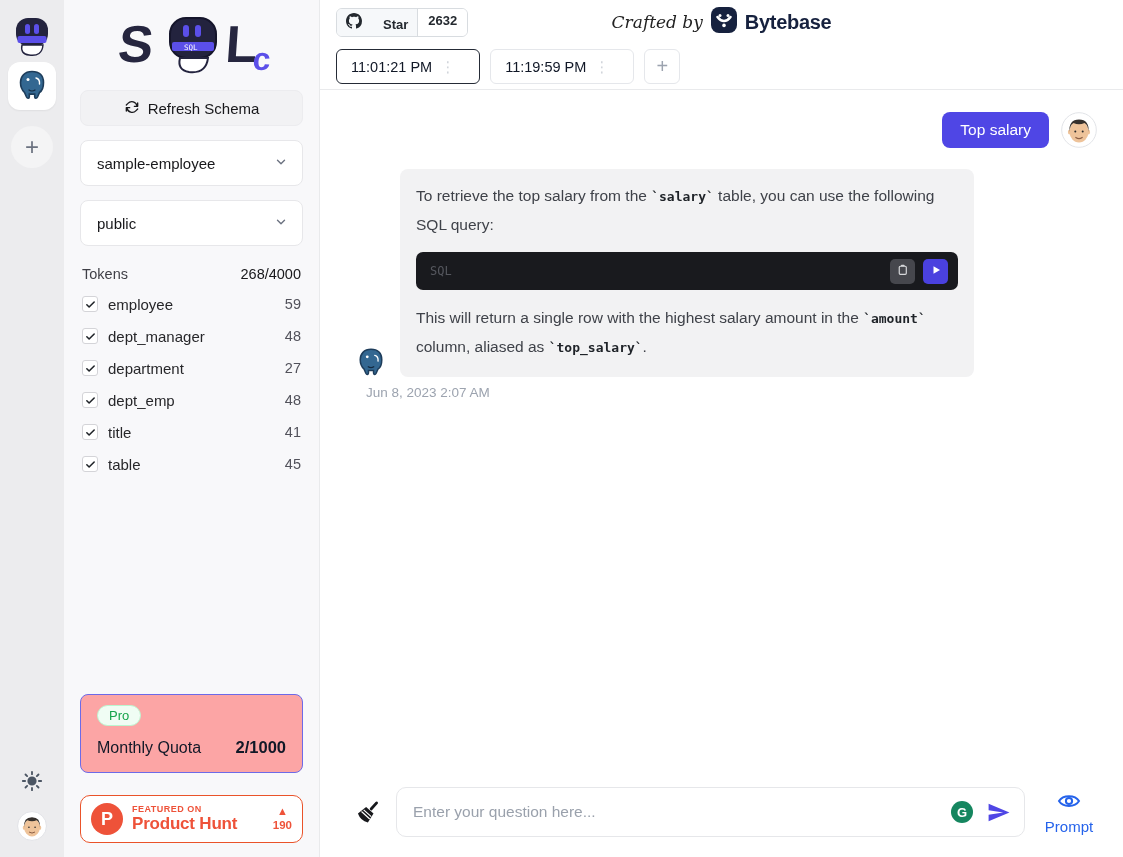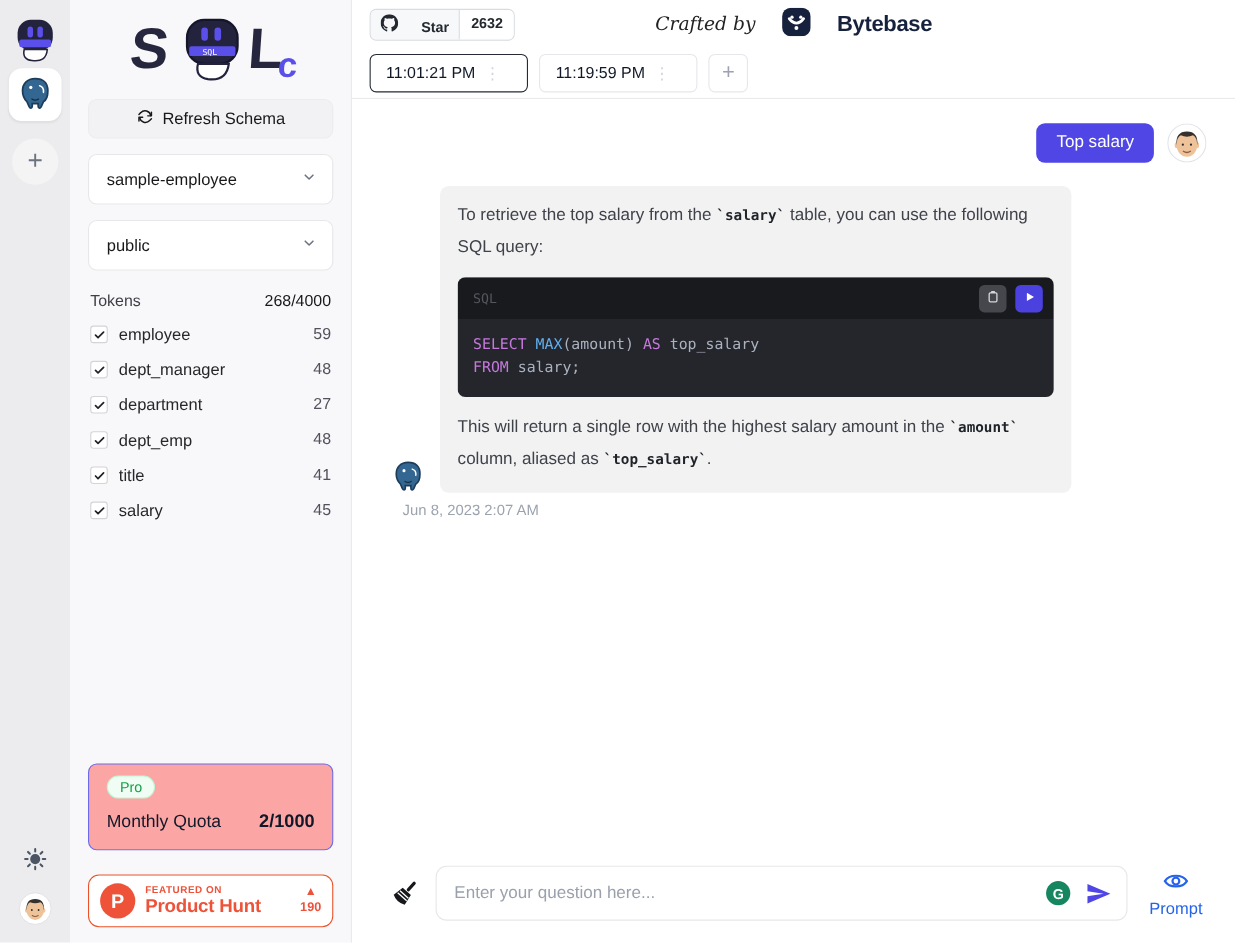--- a/index.html
+++ b/index.html
@@ -79,21 +79,21 @@
   .ph-count { font-size:11.5px; font-weight:bold; margin-top:3px; }
 
   
   .main { flex:1; display:flex; flex-direction:column; background:#fff; min-width:0; }
   .topbar { height:44px; display:flex; align-items:center; position:relative; padding:0 16px; flex-shrink:0; }
   .star-widget { display:flex; border:1px solid #d8dce0; border-radius:6px; overflow:hidden;
     cursor:pointer; font-size:13px; font-weight:600; color:#24292f; }
   .star-left { display:flex; align-items:flex-end; gap:21px; background:#f6f8fa; padding:4px 9px; }
   .star-right { background:#fff; border-left:1px solid #d8dce0; padding:4px 10px; }
   .crafted { position:absolute; left:0; right:0; display:flex; align-items:center;
-    justify-content:center; gap:24px; pointer-events:none; }
+    justify-content:center; gap:8px; pointer-events:none; }
   .crafted .script { font-family:"DejaVu Serif", serif; font-style:italic; font-size:17px; color:#222; }
   .crafted .brand { font-size:20px; font-weight:800; color:#16213e; letter-spacing:-.3px; }
 
   .tabbar { height:46px; display:flex; align-items:center; gap:10px; padding:0 16px;
     border-bottom:1px solid #e9eaec; flex-shrink:0; }
   .tab { height:35px; display:flex; align-items:center; gap:8px; padding:0 24px 0 14px;
     border:1px solid #e5e7eb; border-radius:6px; background:#fff; cursor:pointer;
     font-size:14.5px; color:#111827; font-family:inherit; }
   .tab.active { border:1.5px solid #252b36; }
   .tab .dots { color:#d1d5db; font-size:15px; letter-spacing:0; }
@@ -294,21 +294,21 @@
         </span>
         <span class="tname">title</span>
         <span class="tcount">41</span>
       </div>
       <div class="table-row">
         <span class="checkbox">
           <svg width="11" height="11" viewBox="0 0 24 24" fill="none" stroke="#1f2328" stroke-width="3.4" stroke-linecap="round" stroke-linejoin="round">
               <path d="M4 12.5l5 5L20 6.5"></path>
             </svg>
         </span>
-        <span class="tname">salary</span>
+        <span class="tname">table</span>
         <span class="tcount">45</span>
       </div>
     </div>
 
     <div class="side-spacer"></div>
 
     <div class="quota-card">
       <span class="pro-pill">Pro</span>
       <div class="quota-row">
         <span class="ql">Monthly Quota</span>
@@ -417,24 +417,20 @@
                 </button>
                 <button class="code-btn run-btn">
                   <span>
                     <svg width="12" height="12" viewBox="0 0 24 24" fill="#fff">
                         <path d="M7 4.5 L20 12 L7 19.5 Z"></path>
                       </svg>
                   </span>
                 </button>
               </span>
             </div>
-            <div class="code-body">
-              <div class="code-line"><span class="tok-kw">SELECT </span><span class="tok-fn">MAX</span><span>(amount) </span><span class="tok-kw">AS</span><span> top_salary</span></div>
-              <div class="code-line"><span class="tok-kw">FROM</span><span> salary;</span></div>
-            </div>
           </div>
 
           <p><span>This will return a single row with the highest salary amount in the </span><span class="inline-code">`amount`</span><span> column, aliased as </span><span class="inline-code">`top_salary`</span><span>.</span></p>
         </div>
       </div>
 
       <div class="msg-time">Jun 8, 2023 2:07 AM</div>
     </div>
 
     <div class="composer">

